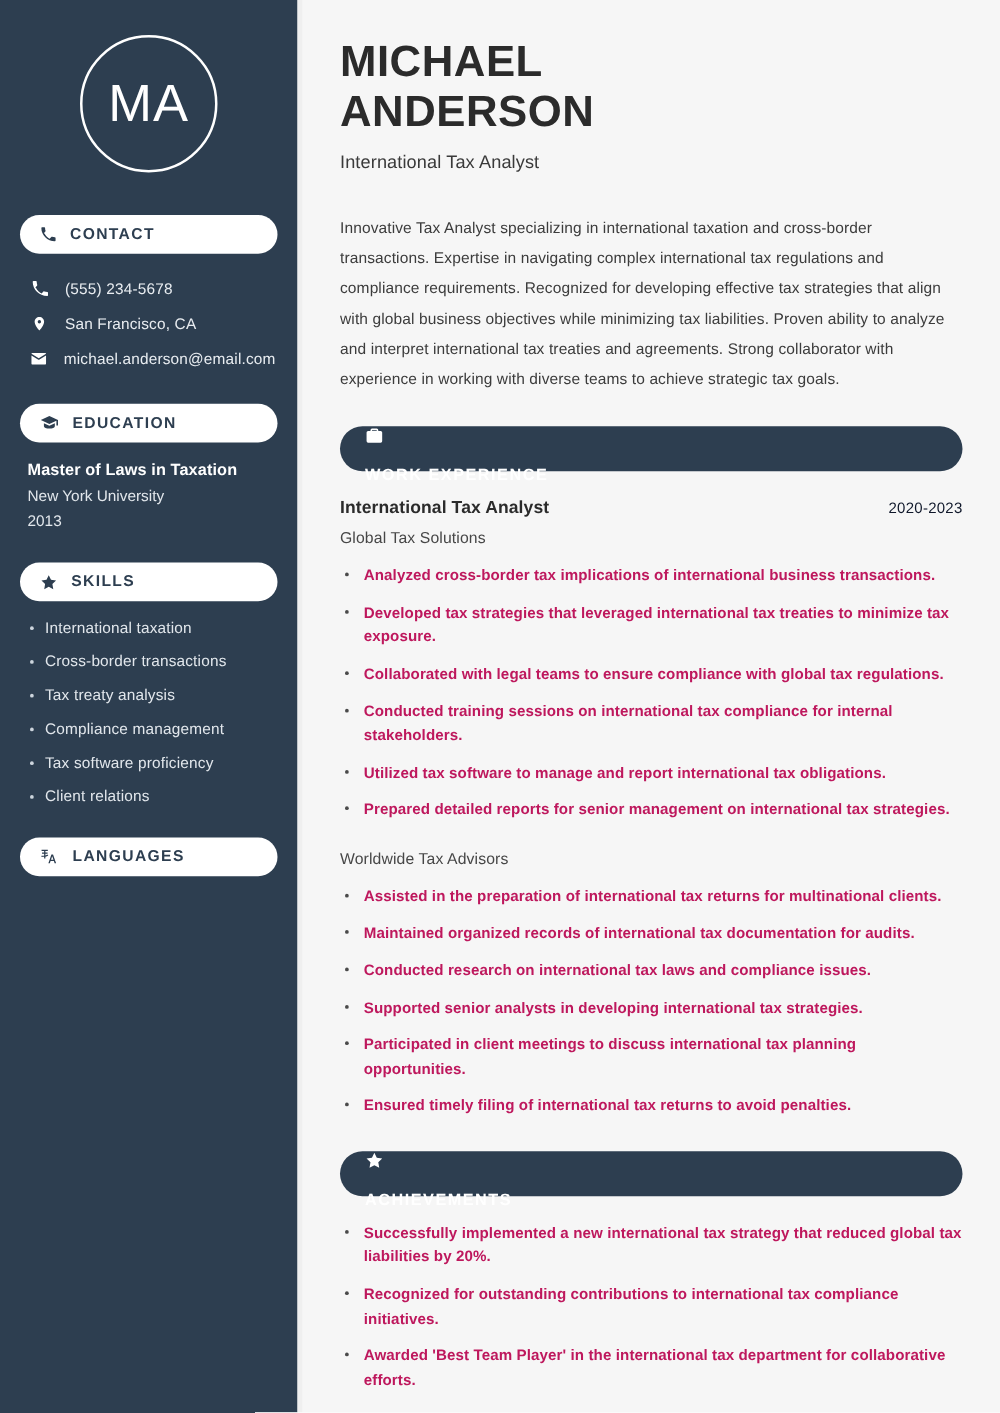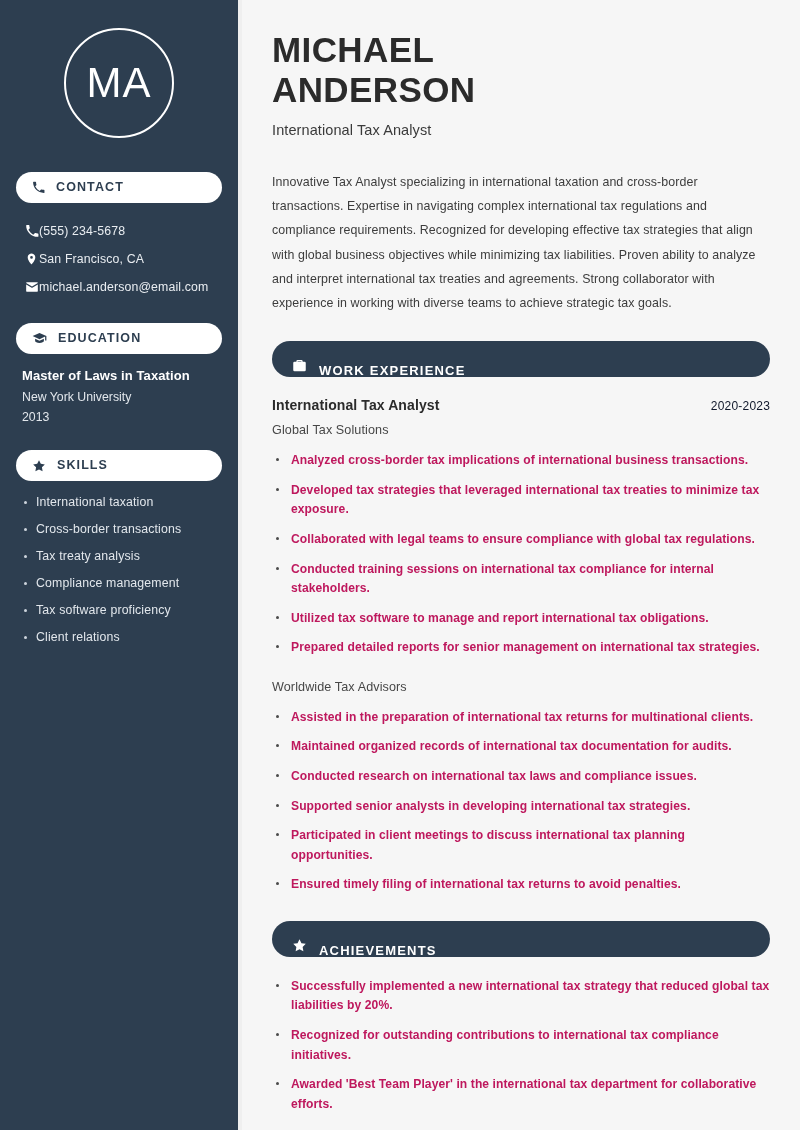--- a/index.html
+++ b/index.html
@@ -55,20 +55,21 @@
     font-weight:bold;
     letter-spacing:1.1px;
     text-transform:uppercase;
     line-height:1;
   }
   .pill .ico svg { display:block; }
 
   .contact-list { margin-top:4px; margin-bottom:22px; }
   .contact-row {
     display:flex; align-items:center;
+    gap:13px;
     padding:0 8px;
     height:28px;
   }
   .contact-row .ico { width:15px; display:flex; justify-content:center; }
   .contact-row .txt {
     font-size:12.3px;
     color:#e9edf1;
     letter-spacing:.15px;
   }
 
@@ -130,25 +131,26 @@
     line-height:1.95;
     color:#3c3c3c;
     letter-spacing:.1px;
   }
 
   .sec-pill {
     background:#2d3e50;
     color:#ffffff;
     border-radius:999px;
     height:36px;
-    display:flex; align-items:flex-end;
+    display:flex; align-items:flex-start;
     padding:0 20px;
     gap:12px;
     margin-top:26px;
     margin-bottom:20px;
+    flex-direction:column;
   }
   .sec-pill .sec-label {
     font-size:13px;
     font-weight:bold;
     letter-spacing:1.2px;
     text-transform:uppercase;
     line-height:1;
   }
 
   .job { margin-bottom:4px; }
@@ -262,20 +264,28 @@
 
     <ul class="side-list">
       <li>International taxation</li>
       <li>Cross-border transactions</li>
       <li>Tax treaty analysis</li>
       <li>Compliance management</li>
       <li>Tax software proficiency</li>
       <li>Client relations</li>
     </ul>
 
+    <div class="pill">
+      <span class="ico">
+        <svg width="15" height="15" viewBox="0 0 24 24" fill="#2d3e50">
+            <path d="M2 3h8v1.6H6.9v1.9h2.8v1.5H6.9v2.2c1.1-.2 2-.6 2.7-1.2l1 1.2c-1 .9-2.3 1.4-3.7 1.7V14H5.3v-2.1c-1 .1-2.1.2-3.3.2l-.2-1.5c1.2 0 2.4-.1 3.5-.2V8H2.6V6.5h2.7V4.6H2V3zm12.6 6h2.1l3.9 11h-1.9l-.9-2.6h-4.3L12.6 20h-1.9l3.9-11zm1 2.2-1.5 4.5h3.1l-1.6-4.5z"></path>
+          </svg>
+      </span>
+      <span class="pill-label">LANGUAGES</span>
+    </div>
 
 
   </aside>
 
   <div class="gutter"></div>
 
   <main class="main">
 
     <h1 class="name">
       <span>MICHAEL</span><br>

